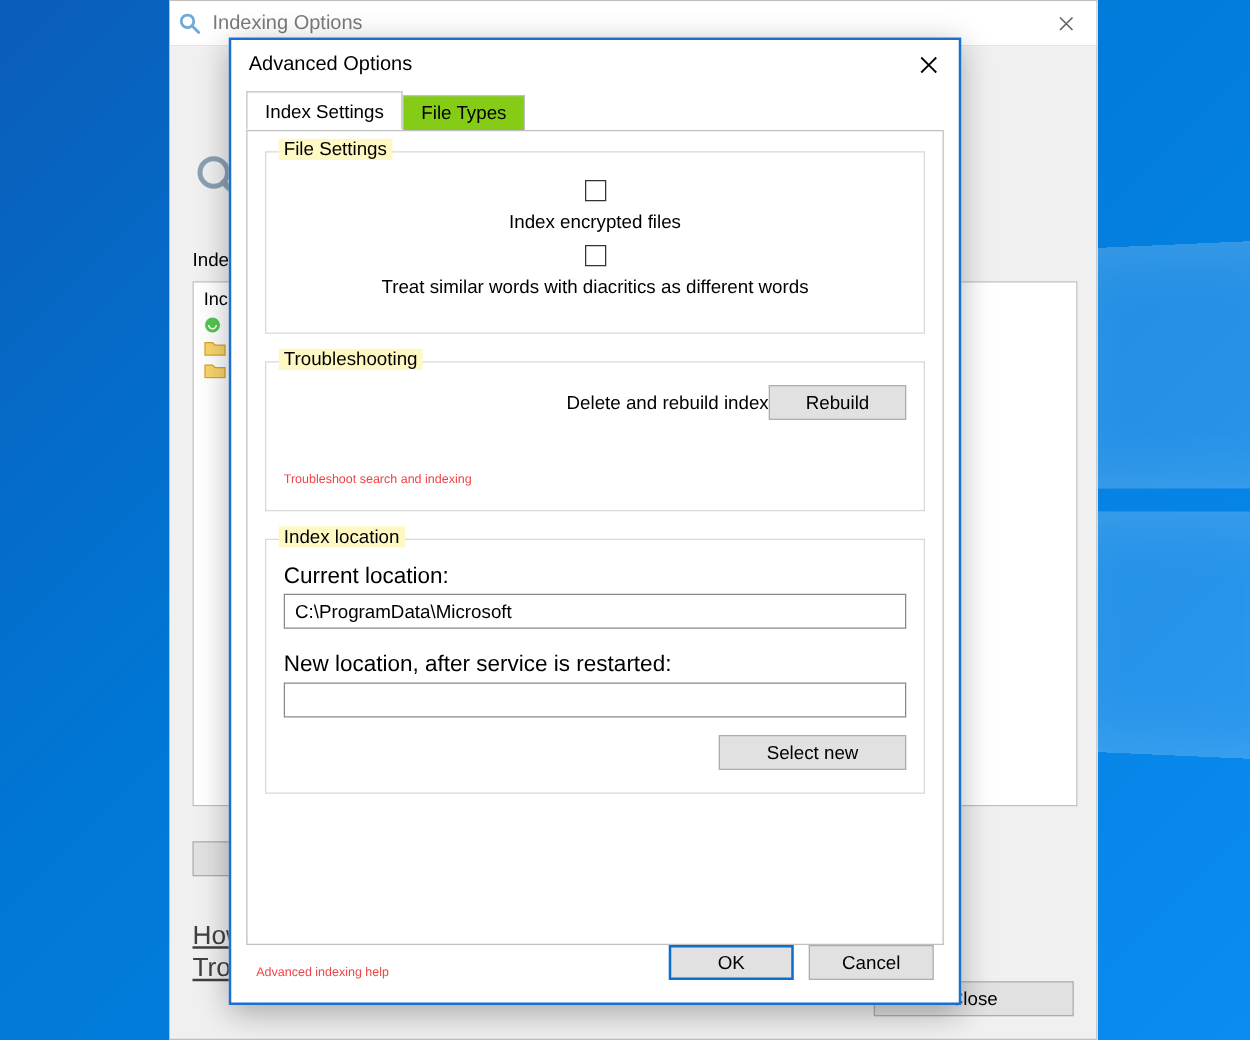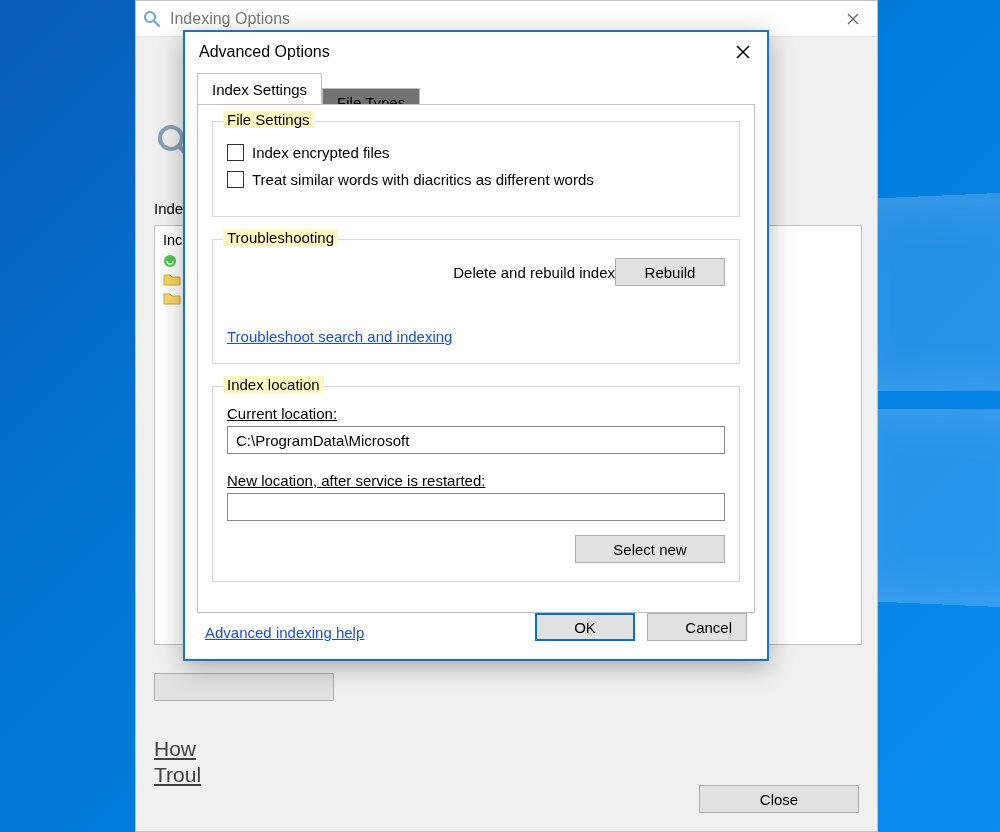--- a/index.html
+++ b/index.html
@@ -102,21 +102,21 @@
     font: inherit;
   }
   .close-btn { right: 18px; }
 
   
   .modal {
     position: absolute;
     left: 183px;
     top: 30px;
     width: 586px;
-    height: 631px;
+    height: 774px;
     background: #ffffff;
     border: 2px solid #1a6fd1;
     box-shadow: 0 6px 24px rgba(0,0,0,0.3);
     display:flex;
     flex-direction:column;
   }
   .modal-titlebar {
     height: 40px;
     display:flex;
     align-items:center;
@@ -136,23 +136,23 @@
   .tabstrip {
     display:flex;
     align-items:flex-end;
     padding-left: 12px;
     height: 32px;
   }
   .tab {
     padding: 5px 14px 5px 14px;
     font-size: 15px;
     border: 1px solid #bfbfbf;
-    background:#737373;
+    background:#84cc16;
     position:relative;
-    top:13px;
+    top:1px;
     cursor:pointer;
   }
   .tab.active {
     background:#ffffff;
     border-bottom:1px solid #ffffff;
     z-index:2;
     padding-top:7px;
     top:0;
   }
   .tab-panel {
@@ -179,20 +179,21 @@
     background:#fef9c3;
     padding:0 4px;
     font-size:15px;
   }
   .chk-row {
     display:flex;
     align-items:center;
     gap:8px;
     margin: 4px 0 10px 0;
     font-size:15px;
+    flex-direction:column;
   }
   .chk {
     width:17px;height:17px;
     border:1.5px solid #333;
     background:#fff;
     flex-shrink:0;
   }
   .ts-row {
     display:flex;
     justify-content:flex-end;
@@ -205,38 +206,37 @@
     border:1px solid #adadad;
     font:inherit;
     font-size:15px;
     padding:0 14px;
     cursor:pointer;
   }
   .btn.default {
     border:2px solid #0a6fd1;
     background:#e1e1e1;
   }
-  .field-label { font-size:15px; margin-bottom:4px; display:block;text-decoration:underline; }
+  .field-label { font-size:18px; margin-bottom:4px; display:block; }
   .txt {
     width:100%;
     height:28px;
     border:1px solid #888;
     padding:3px 8px;
     font:inherit;
     font-size:15px;
     background:#fff;
   }
   .group .row2 { margin-top:18px; }
   .right-btn-row { display:flex; justify-content:flex-end; margin-top:14px; }
 
   .modal-link {
-    color:#1d4ed8;
-    text-decoration:underline;
+    color:#ef4444;
     cursor:pointer;
-    font-size:15px;
+    font-size:10px;
   }
   .modal-footer {
     display:flex;
     justify-content:space-between;
     align-items:flex-end;
     padding: 0 20px 18px 20px;
   }
   .modal-footer .actions { display:flex; gap:12px;margin-left:39px; }
   svg { display:block; }
 </style>
@@ -364,16 +364,16 @@
         <button class="btn" style="min-width:150px;">Select new</button>
       </div>
     </div>
 
   </div>
 
   <div class="modal-footer">
     <a class="modal-link">Advanced indexing help</a>
     <div class="actions">
       <button class="btn default" style="min-width:100px;">OK</button>
-      <button class="btn" style="min-width:100px;text-align:right;">Cancel</button>
+      <button class="btn" style="min-width:100px;">Cancel</button>
     </div>
   </div>
 </div>
 
 </body></html>

